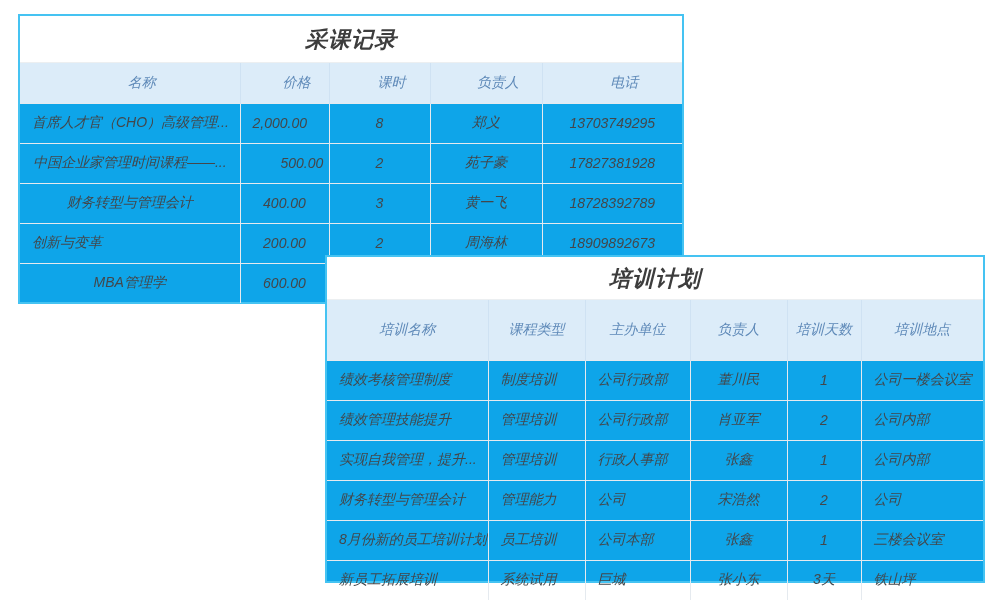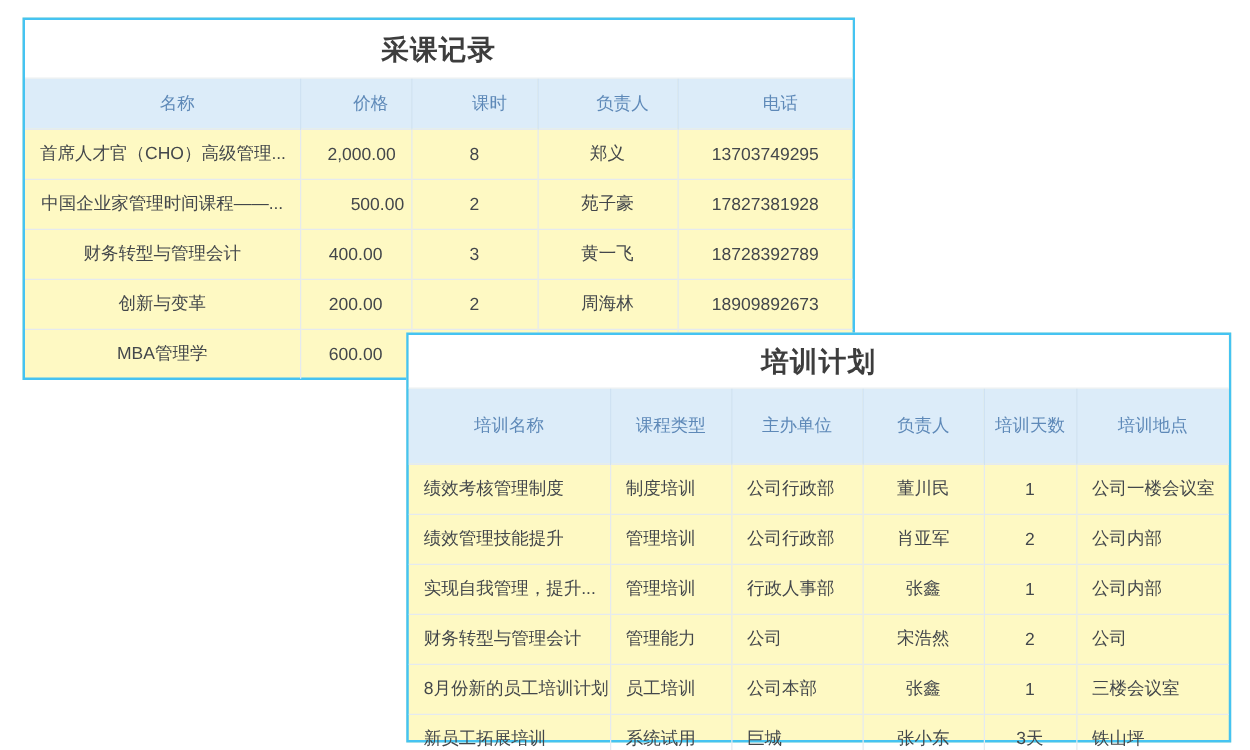--- a/index.html
+++ b/index.html
@@ -9,25 +9,26 @@
     --link:#54a4f2;
     --title-text:#3d3d3d;
     --body-text:#43474b;
     --grid-line:#e5eaef;
   }
   *{box-sizing:border-box;margin:0;padding:0;}
   html,body{width:1000px;height:600px;background:#ffffff;overflow:hidden;
     font-family:"Liberation Sans","DejaVu Sans",sans-serif;}
   .stage{position:relative;width:1000px;height:600px;background:#fff;}
   .card{
-    position:absolute;background:#fef9c3;
+    position:absolute;background:#0ea5e9;
     border:2px solid var(--card-border);
+    font-style:italic;
   }
   .card1{left:18px;top:14px;width:666px;height:290px;}
-  .card2{left:325px;top:266px;width:660px;height:328px;}
+  .card2{left:325px;top:255px;width:660px;height:328px;}
   .card-title{
     text-align:center;font-weight:bold;color:var(--title-text);
     font-size:22px;letter-spacing:1px;
     border-bottom:1px solid #eceff1;background:#fff;
   }
   .card1 .card-title{height:47px;line-height:47px;}
   .card2 .card-title{height:43px;line-height:43px;}
   table.grid{border-collapse:collapse;table-layout:fixed;width:100%;}
   table.grid th{
     background:var(--header-bg);color:var(--header-text);
@@ -66,41 +67,41 @@
             <th>名称</th>
             <th>价格</th>
             <th>课时</th>
             <th>负责人</th>
             <th>电话</th>
           </tr>
         </thead>
         <tbody>
           <tr>
             <td style="text-align: center;">首席人才官（CHO）高级管理...</td>
-            <td style="text-align: right;">2,000.00</td>
+            <td style="text-align: left;">2,000.00</td>
             <td style="text-align: center;">8</td>
             <td style="text-align: center;">郑义</td>
             <td style="text-align: center;">13703749295</td>
           </tr>
           <tr>
             <td style="text-align: center;">中国企业家管理时间课程——...</td>
             <td style="text-align: center; padding-left: 40px;">500.00</td>
             <td style="text-align: center;">2</td>
             <td style="text-align: center;">苑子豪</td>
             <td style="text-align: center; margin-left: 40px;">17827381928</td>
           </tr>
           <tr>
             <td style="text-align: center;">财务转型与管理会计</td>
             <td style="text-align: center;">400.00</td>
             <td style="text-align: center;">3</td>
             <td style="text-align: center;">黄一飞</td>
             <td style="text-align: center;">18728392789</td>
           </tr>
           <tr>
-            <td style="text-align: center;">创新与变革</td>
+            <td style="text-align: left;">创新与变革</td>
             <td style="text-align: center;">200.00</td>
             <td style="text-align: center;">2</td>
             <td style="text-align: center;">周海林</td>
             <td style="text-align: center;">18909892673</td>
           </tr>
           <tr>
             <td style="text-align: center;">MBA管理学</td>
             <td style="text-align: center;">600.00</td>
             <td style="text-align: center;"></td>
             <td style="text-align: center;"></td>

